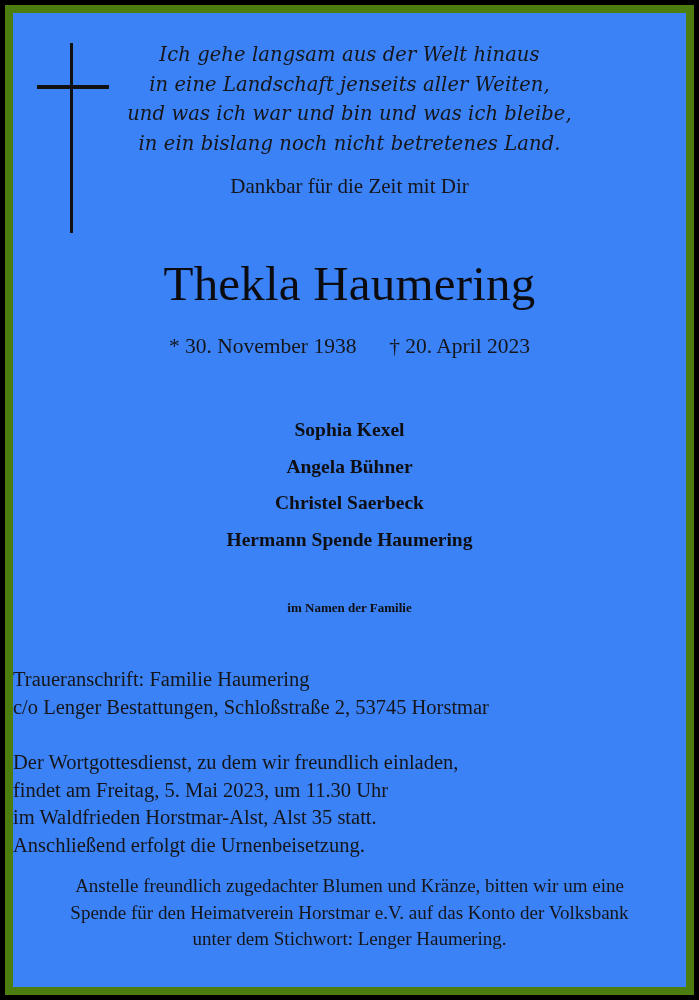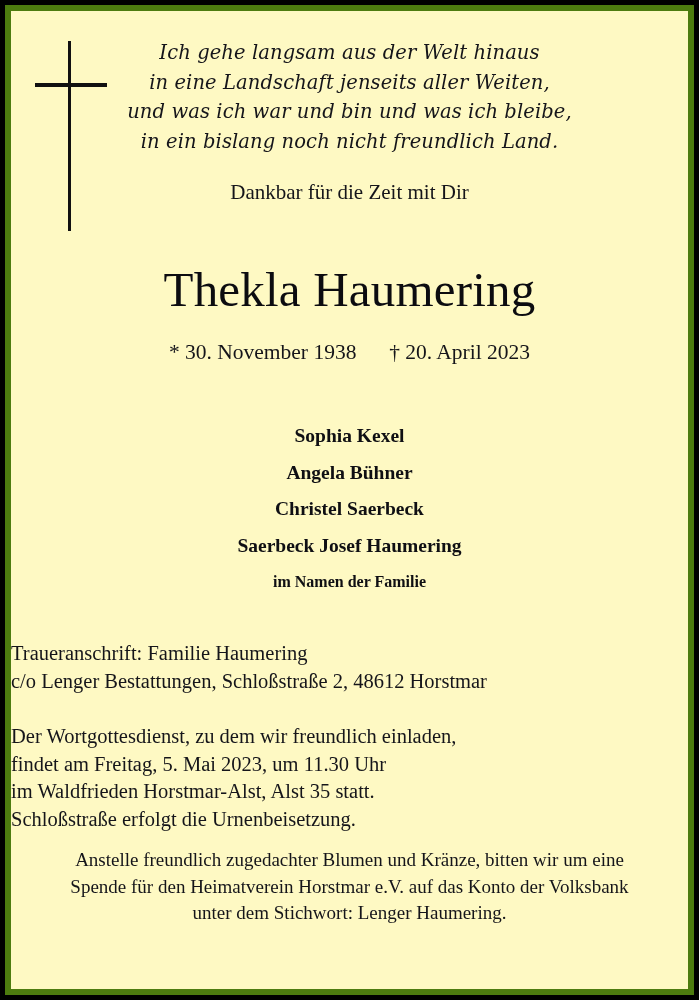--- a/index.html
+++ b/index.html
@@ -21,22 +21,22 @@
     box-sizing: border-box;
     width: 699px;
     height: 1000px;
     background: #000000;
     padding: 5px;
   }
   .notice-inner {
     box-sizing: border-box;
     width: 100%;
     height: 100%;
-    background: #fef9c3;
-    border: 6px solid #4d7c0f;
+    background: #3b82f6;
+    border: 8px solid #4d7c0f;
     position: relative;
     overflow: hidden;
   }
 
   
   .cross {
     position: absolute;
     left: 24px;
     top: 30px;
     width: 80px;
@@ -71,21 +71,21 @@
     font-weight: 400;
     color: #15151a;
   }
   .poem .pline { display: block; white-space: nowrap; }
 
   
   .thanks {
     text-align: center;
     font-size: 21px;
     line-height: 28px;
-    margin-top: 22px;
+    margin-top: 14px;
     color: #15151a;
   }
 
   
   .deceased-name {
     text-align: center;
     font-size: 49px;
     line-height: 56px;
     margin-top: 56px;
     font-weight: 400;
@@ -108,24 +108,24 @@
   }
   .survivors .sname {
     display: block;
     font-size: 19.5px;
     line-height: 36.5px;
     font-weight: 700;
     color: #0f0f13;
   }
   .survivors .family-line {
     display: block;
-    font-size: 16px;
+    font-size: 13px;
     line-height: 36px;
     font-weight: 700;
-    margin-top: 0;
+    margin-top: 32px;
     color: #0f0f13;
   }
 
   
   .details {
     margin-top: 40px;
     text-align: left;
   }
   .block { margin-top: 28px; }
   .block:first-child { margin-top: 0; }
@@ -155,50 +155,50 @@
 
     <div class="cross">
       <div class="bar-v"></div>
       <div class="bar-h"></div>
     </div>
 
     <div class="poem">
       <span class="pline">Ich gehe langsam aus der Welt hinaus</span>
       <span class="pline">in eine Landschaft jenseits aller Weiten,</span>
       <span class="pline">und was ich war und bin und was ich bleibe,</span>
-      <span class="pline">in ein bislang noch nicht freundlich Land.</span>
+      <span class="pline">in ein bislang noch nicht betretenes Land.</span>
     </div>
 
     <div class="thanks">Dankbar für die Zeit mit Dir</div>
 
     <div class="deceased-name">Thekla Haumering</div>
     <div class="deceased-dates">
       <span>* 30. November 1938</span>
       <span class="gap"></span>
       <span>† 20. April 2023</span>
     </div>
 
     <div class="survivors">
       <span class="sname">Sophia Kexel</span>
       <span class="sname">Angela Bühner</span>
       <span class="sname">Christel Saerbeck</span>
-      <span class="sname">Saerbeck Josef Haumering</span>
+      <span class="sname">Hermann Spende Haumering</span>
       <span class="family-line">im Namen der Familie</span>
     </div>
 
     <div class="details">
       <div class="block">
         <span class="dline">Traueranschrift: Familie Haumering</span>
-        <span class="dline">c/o Lenger Bestattungen, Schloßstraße 2, 48612 Horstmar</span>
+        <span class="dline">c/o Lenger Bestattungen, Schloßstraße 2, 53745 Horstmar</span>
       </div>
       <div class="block">
         <span class="dline">Der Wortgottesdienst, zu dem wir freundlich einladen,</span>
         <span class="dline">findet am Freitag, 5. Mai 2023, um 11.30 Uhr</span>
         <span class="dline">im Waldfrieden Horstmar-Alst, Alst 35 statt.</span>
-        <span class="dline">Schloßstraße erfolgt die Urnenbeisetzung.</span>
+        <span class="dline">Anschließend erfolgt die Urnenbeisetzung.</span>
       </div>
     </div>
 
     <div class="donation">
       <span class="dline">Anstelle freundlich zugedachter Blumen und Kränze, bitten wir um eine</span>
       <span class="dline">Spende für den Heimatverein Horstmar e.V. auf das Konto der Volksbank</span>
       <span class="dline">unter dem Stichwort: Lenger Haumering.</span>
     </div>
 
   </div>

